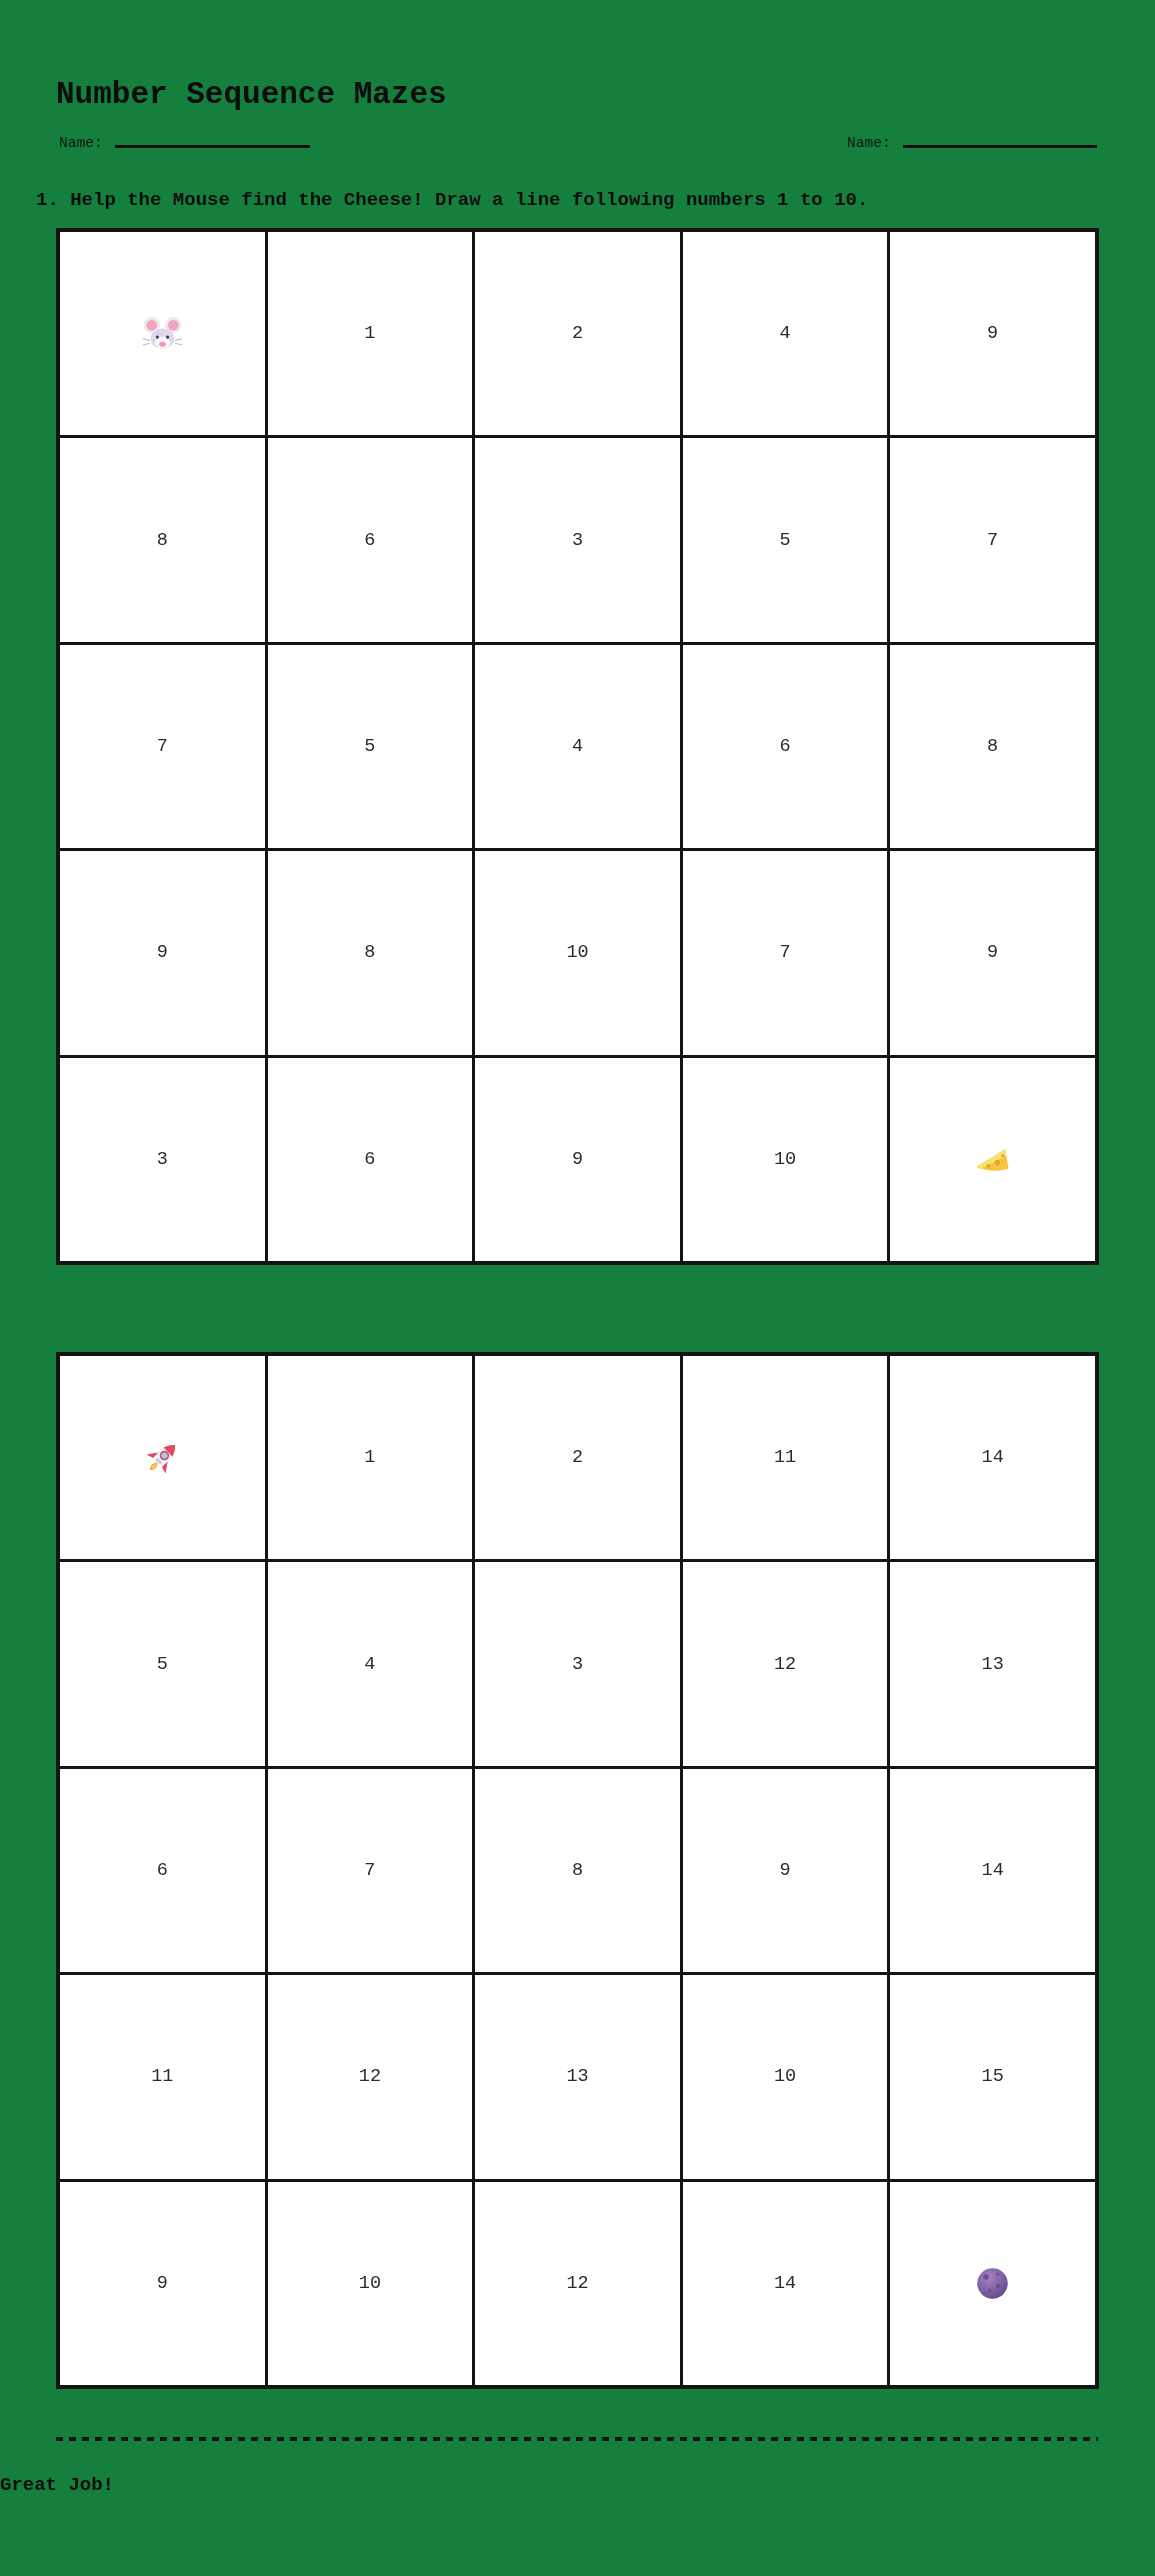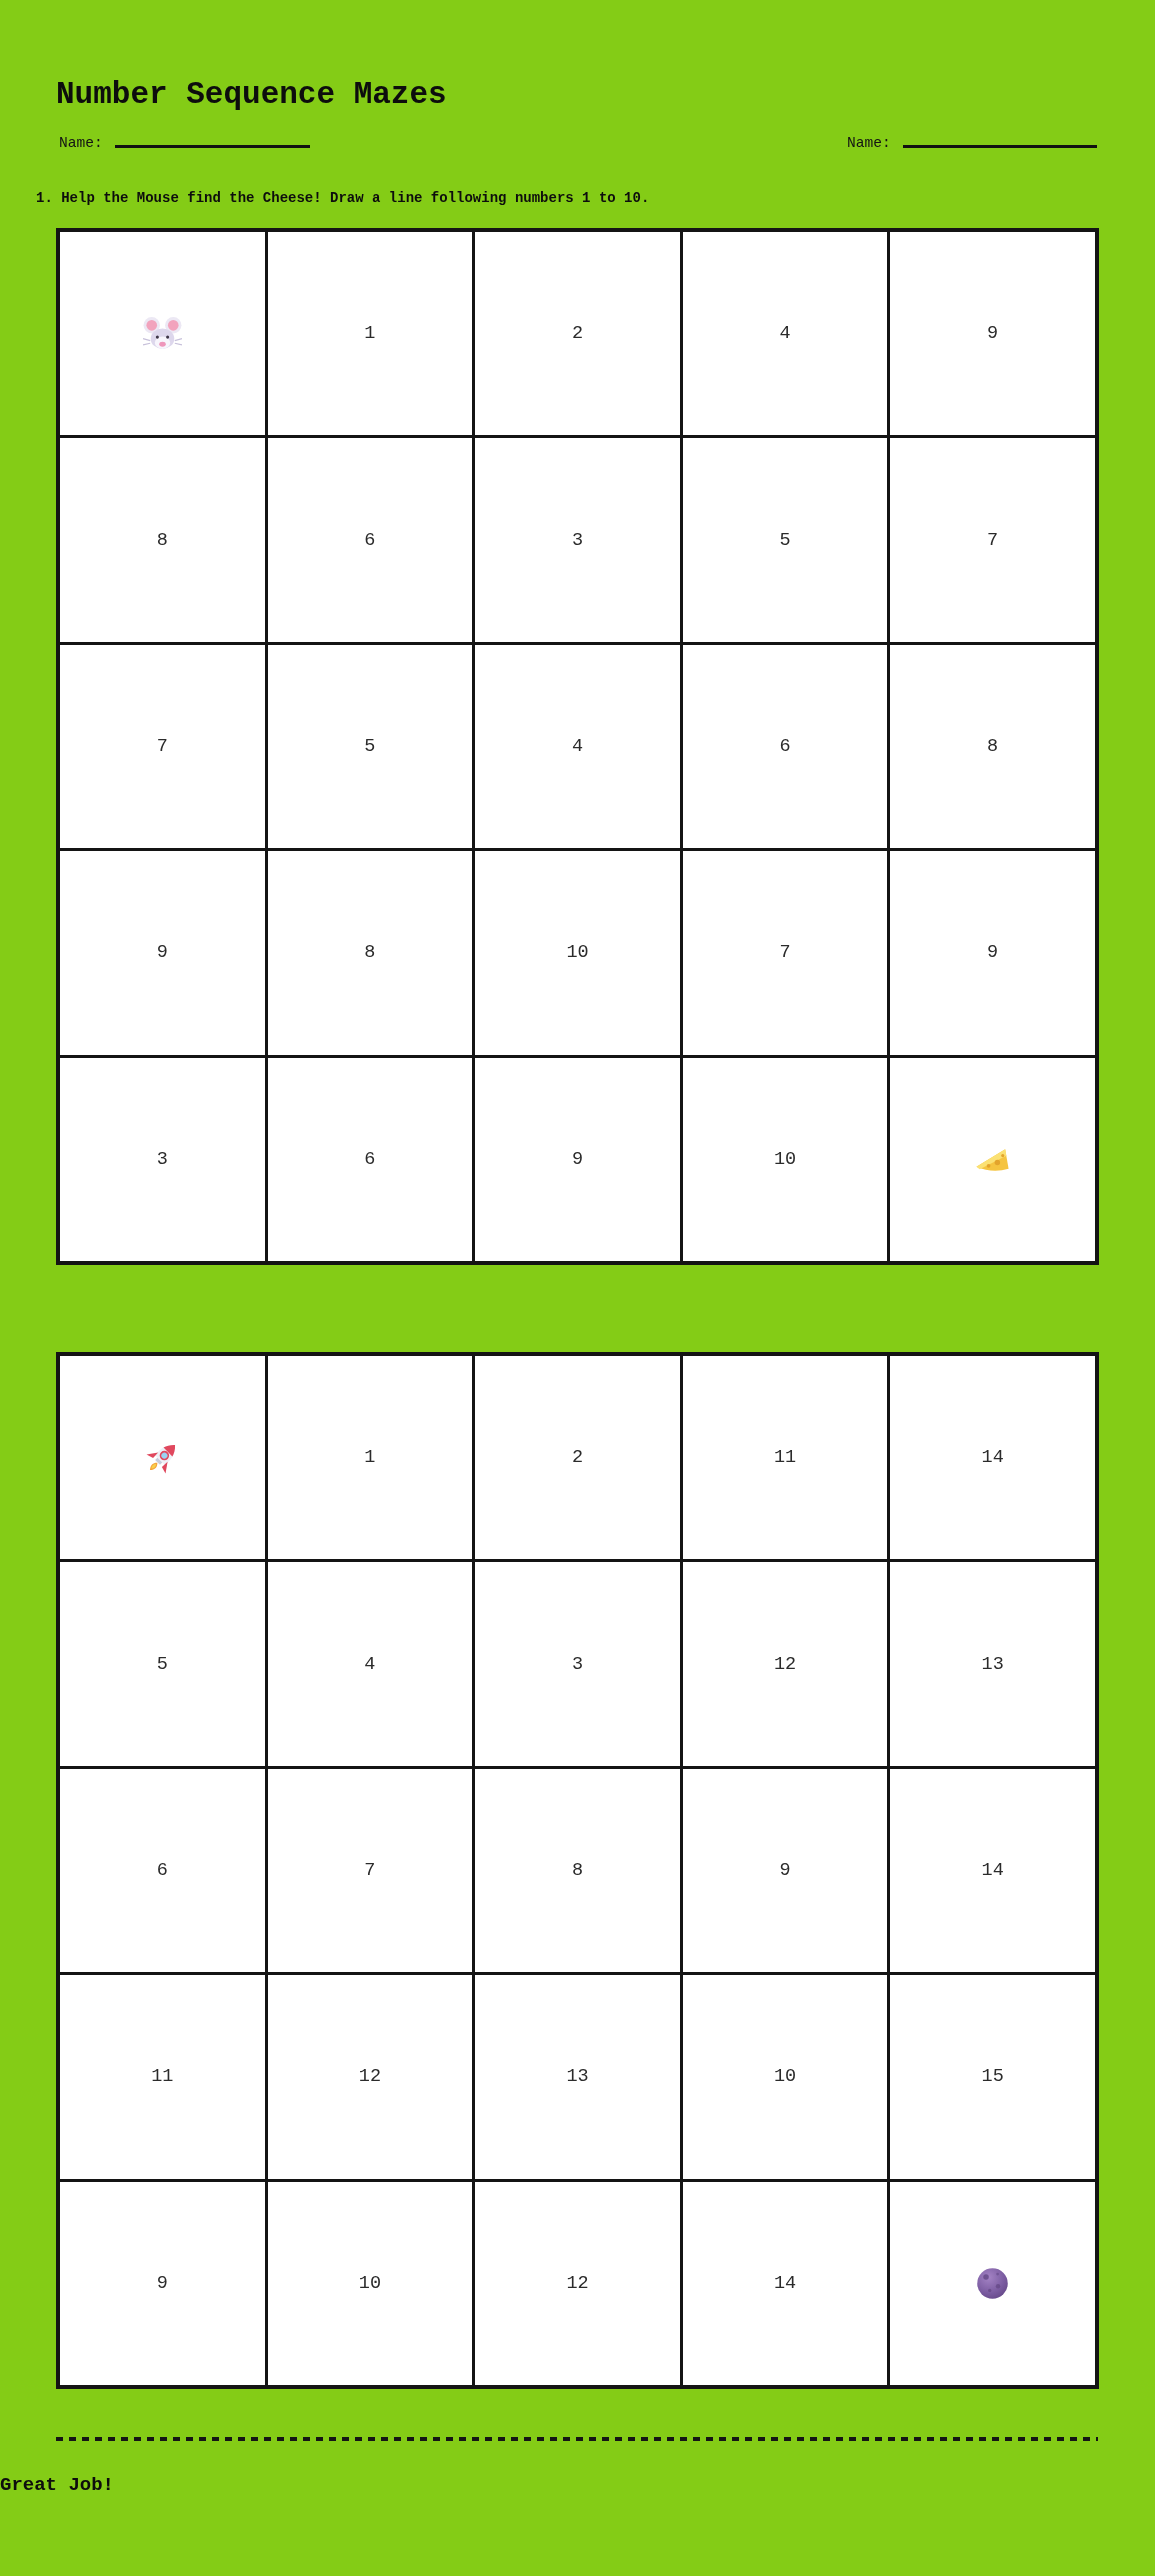--- a/index.html
+++ b/index.html
@@ -1,38 +1,38 @@
 <!DOCTYPE html>
 <html style="--mouse-pink: #f2a3bd; --cheese-yellow: #f5c440; --rocket-red: #e0485e; --moon-purple: #7b5ca1;"><head>
 <meta charset="utf-8">
 <style>
   html,body{margin:0;padding:0;background:#ffffff;}
   #page{
     position:relative;
     width:1155px;
     height:2576px;
-    background:#84cc16;
+    background:#15803d;
     font-family:"Liberation Mono","DejaVu Sans Mono",monospace;
     color:#111;
     overflow:hidden;
   }
   .abs{position:absolute;}
   .doc-title{
     left:56px; top:79px;
     font-size:31px; font-weight:bold; line-height:1;
     white-space:pre; color:#0d0d0d;
   }
   .field-label{
     font-size:14.6px; line-height:1; color:#141414; white-space:pre;
   }
   .write-line{
     height:2.9px; background:#111;
   }
   .instruction{
-    font-size:14px; font-weight:bold; line-height:1; white-space:pre; color:#0d0d0d;
+    font-size:19px; font-weight:bold; line-height:1; white-space:pre; color:#0d0d0d;
   }
   .maze{
     box-sizing:border-box;
     width:1043px; height:1037px;
     border:4.9px solid #141414;
     background:#141414;
     display:grid;
     grid-template-columns:repeat(5,1fr);
     grid-template-rows:repeat(5,1fr);
     gap:2.9px;

